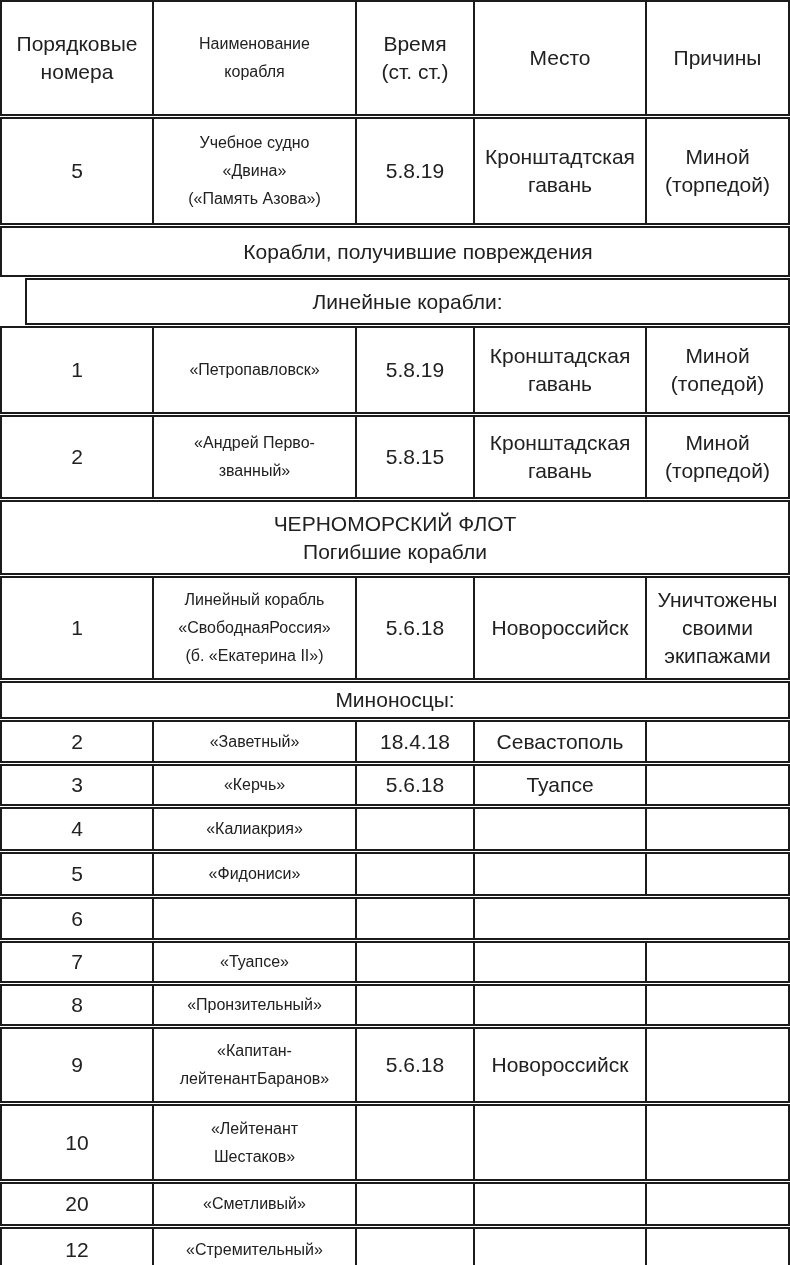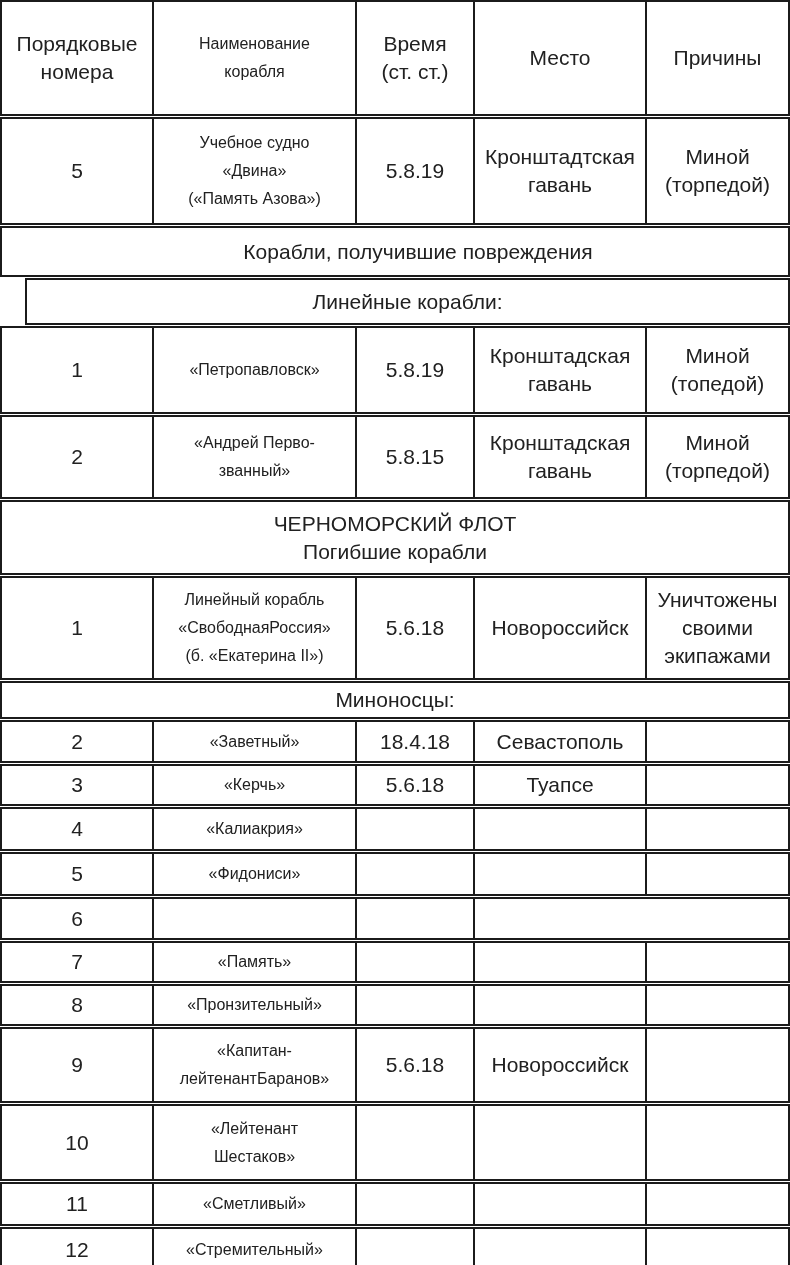--- a/index.html
+++ b/index.html
@@ -151,21 +151,21 @@
       <div class="cell"></div>
     </div>
     <div class="row" style="min-height: 43px;">
       <div class="cell">6</div>
       <div class="cell"></div>
       <div class="cell"></div>
       <div class="cell"></div>
     </div>
     <div class="row" style="min-height: 42px;">
       <div class="cell">7</div>
-      <div class="cell ship-name">«Память»</div>
+      <div class="cell ship-name">«Туапсе»</div>
       <div class="cell"></div>
       <div class="cell"></div>
       <div class="cell"></div>
     </div>
     <div class="row" style="min-height: 42px;">
       <div class="cell">8</div>
       <div class="cell ship-name">«Пронзительный»</div>
       <div class="cell"></div>
       <div class="cell"></div>
       <div class="cell"></div>
@@ -180,21 +180,21 @@
     </div>
     <div class="row" style="min-height: 77px;">
       <div class="cell">10</div>
       <div class="cell ship-name">«Лейтенант
 Шестаков»</div>
       <div class="cell"></div>
       <div class="cell"></div>
       <div class="cell"></div>
     </div>
     <div class="row" style="min-height: 44px;">
-      <div class="cell">11</div>
+      <div class="cell">20</div>
       <div class="cell ship-name">«Сметливый»</div>
       <div class="cell"></div>
       <div class="cell"></div>
       <div class="cell"></div>
     </div>
     <div class="row" style="min-height: 45px;">
       <div class="cell">12</div>
       <div class="cell ship-name">«Стремительный»</div>
       <div class="cell"></div>
       <div class="cell"></div>

